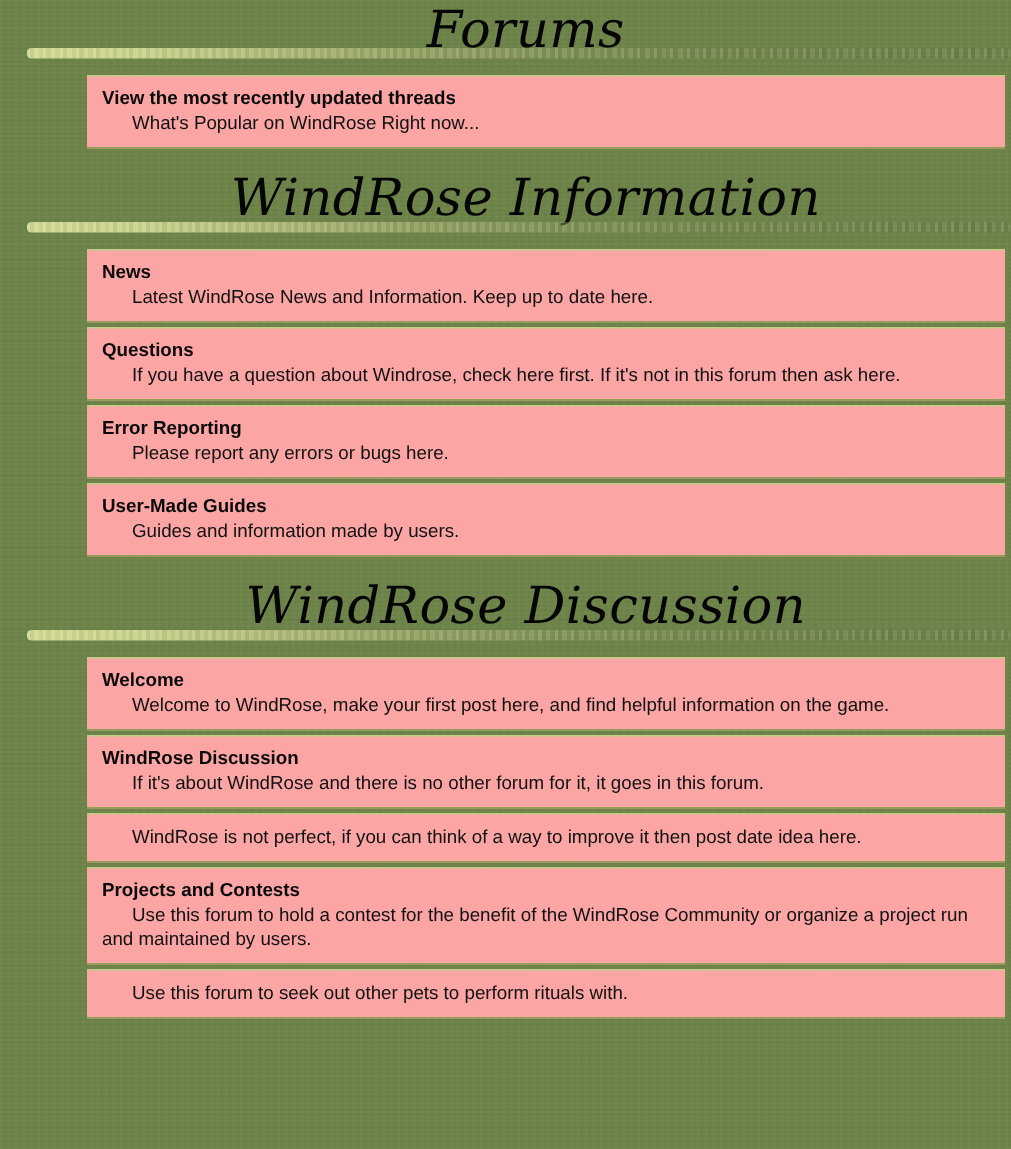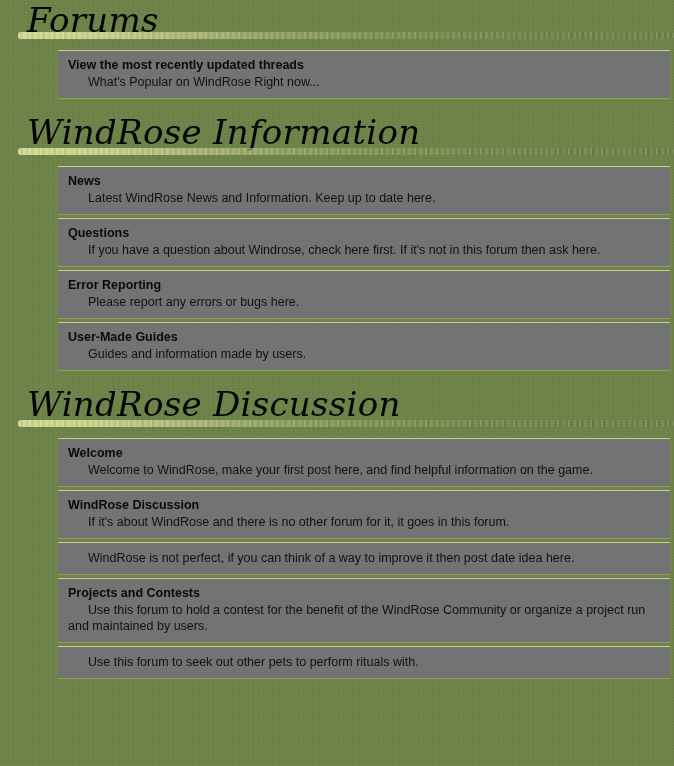--- a/index.html
+++ b/index.html
@@ -32,20 +32,21 @@
   }
 
   
   .section {
     position: relative;
   }
   .section-header {
     position: relative;
     padding-left: 27px;
     height: 44px;
+    text-align: center;
   }
   .section-title {
     font-family: "DejaVu Serif", "Liberation Serif", serif;
     font-style: italic;
     font-weight: 400;
     font-size: 34px;
     line-height: 40px;
     color: #050505;
     letter-spacing: 0.3px;
     white-space: nowrap;
@@ -90,21 +91,21 @@
   }
 
   
   .forum-list {
     margin: 0;
     padding: 0;
     list-style: none;
   }
   .forum-row {
     margin: 0 4px 3px 58px;
-    background: #737373;
+    background: #fca5a5;
     border-top: 1px solid #c3cf88;
     border-bottom: 1px solid #8fa055;
     padding: 7px 10px 8px 10px;
     box-sizing: border-box;
   }
   .forum-title {
     font-family: "Liberation Sans", sans-serif;
     font-weight: bold;
     font-size: 12.5px;
     line-height: 15px;

